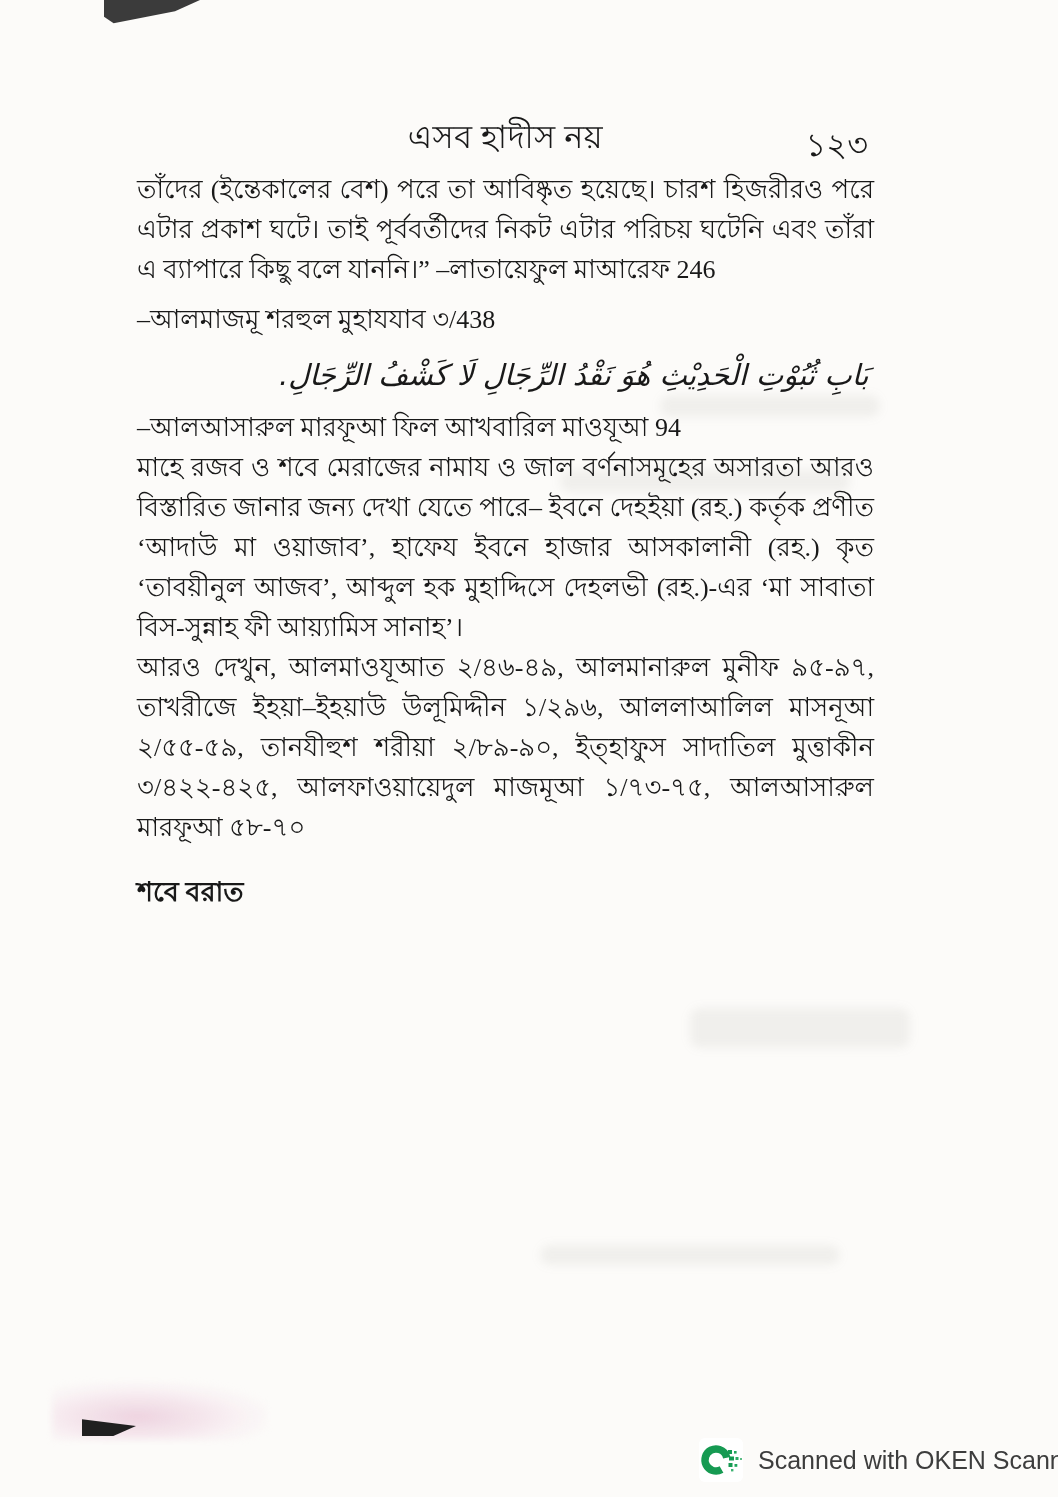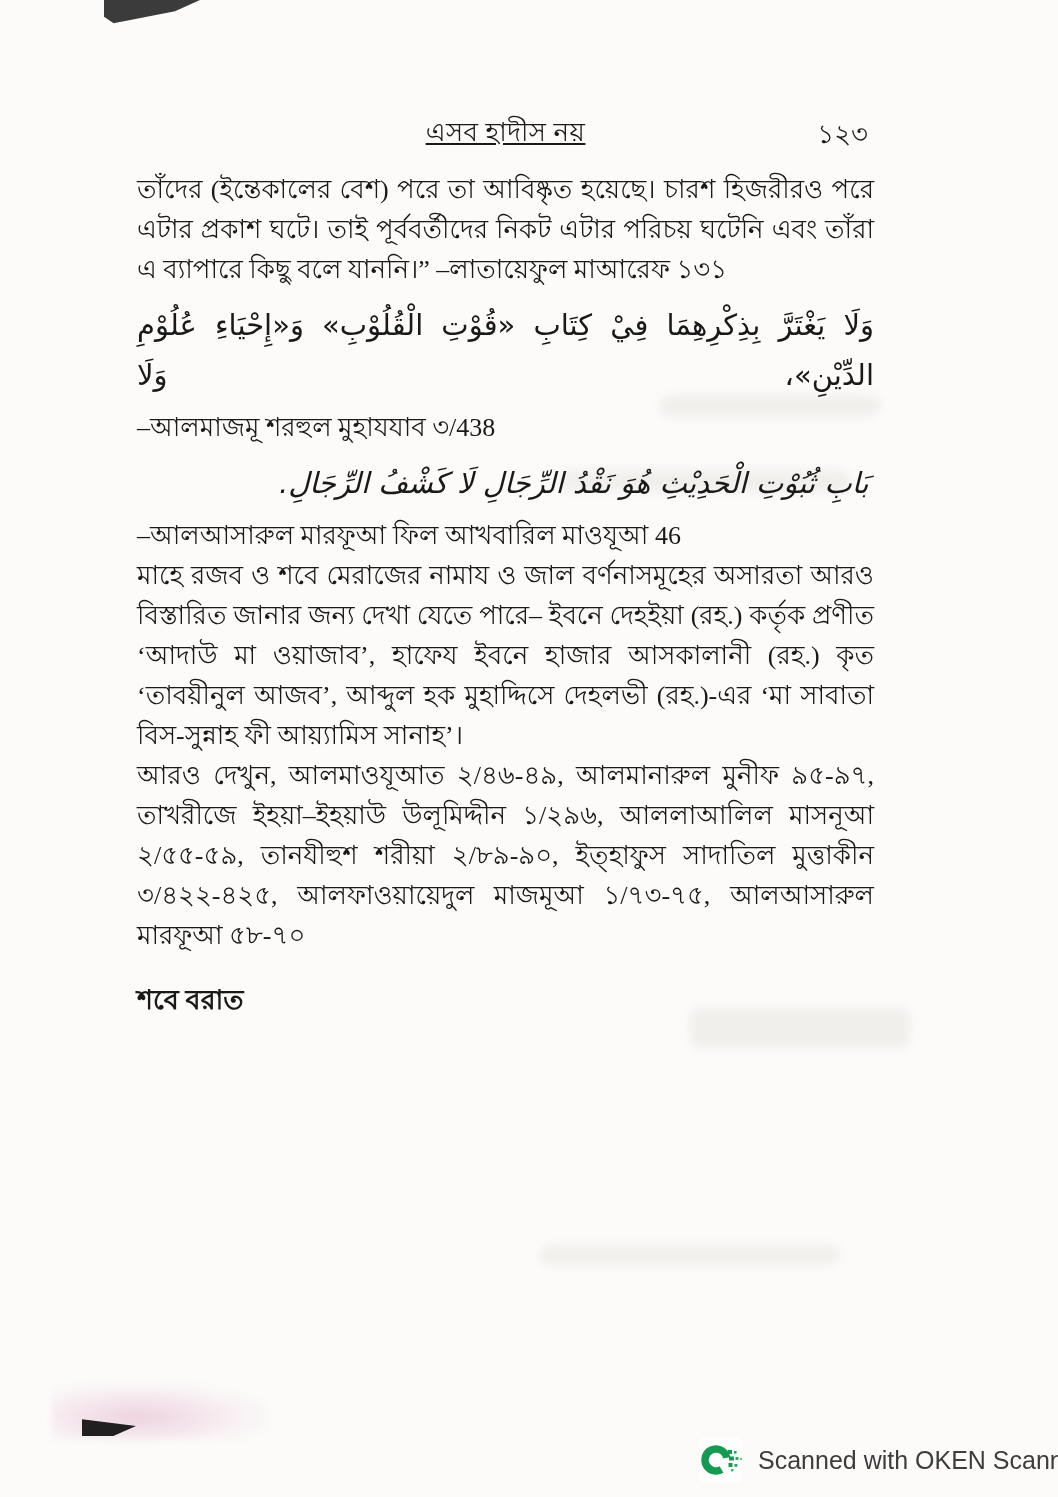--- a/index.html
+++ b/index.html
@@ -7,23 +7,23 @@
     position:relative;
     width:1058px;height:1497px;
     background:#fcfbf9;
     overflow:hidden;
     font-family:"Liberation Serif","DejaVu Serif",serif;
     color:#191919;
   }
   .content{
     position:absolute;left:137px;top:112px;width:737px;
   }
-  .pagehead{position:relative;height:58px;font-size:26px;text-decoration:underline;}
+  .pagehead{position:relative;height:58px;font-size:32px;}
   .running-title{text-align:center;letter-spacing:.5px;}
-  .page-number{position:absolute;right:6px;top:2px;}
+  .page-number{position:absolute;right:6px;top:8px;}
   .bodytext p{margin:0;font-size:26px;line-height:40px;text-align:justify;}
   .bodytext p.standalone{text-align:left;}
   .arabic{
     margin:10px 0 8px;
     font-size:29px;line-height:50px;
     font-family:"DejaVu Sans","Liberation Serif",serif;
   }
   .arabic .l1{
     display:block;direction:rtl;unicode-bidi:isolate;
     text-align:justify;text-align-last:justify;
@@ -81,37 +81,36 @@
 
   <div class="content">
 
     <div class="pagehead">
       <div class="running-title">এসব হাদীস নয়</div>
       <div class="page-number">১২৩</div>
     </div>
 
     <div class="bodytext">
 
-      <p>তাঁদের (ইন্তেকালের বেশ) পরে তা আবিষ্কৃত হয়েছে। চারশ হিজরীরও পরে এটার প্রকাশ ঘটে। তাই পূর্ববর্তীদের নিকট এটার পরিচয় ঘটেনি এবং তাঁরা এ ব্যাপারে কিছু বলে যাননি।” –লাতায়েফুল মাআরেফ ১৩১</p>
+      <p>তাঁদের (ইন্তেকালের বেশ) পরে তা আবিষ্কৃত হয়েছে। চারশ হিজরীরও পরে এটার প্রকাশ ঘটে। তাই পূর্ববর্তীদের নিকট এটার পরিচয় ঘটেনি এবং তাঁরা এ ব্যাপারে কিছু বলে যাননি।” –লাতায়েফুল মাআরেফ 246</p>
 
 
       <div class="arabic a1">
-        <span class="l1">وَلَا يَغْتَرَّ بِذِكْرِهِمَا فِيْ كِتَابِ «قُوْتِ الْقُلُوْبِ» وَ«إِحْيَاءِ عُلُوْمِ الدِّيْنِ»، وَلَا</span>
       </div>
 
 
       <p class="standalone">–আলমাজমূ শরহুল মুহাযযাব ৩/438</p>
 
 
       <div class="arabic a2">
         <span class="l2">بَابِ ثُبُوْتِ الْحَدِيْثِ هُوَ نَقْدُ الرِّجَالِ لَا كَشْفُ الرِّجَالِ.</span>
       </div>
 
 
-      <p class="standalone">–আলআসারুল মারফূআ ফিল আখবারিল মাওযূআ 46</p>
+      <p class="standalone">–আলআসারুল মারফূআ ফিল আখবারিল মাওযূআ 94</p>
 
       <p>মাহে রজব ও শবে মেরাজের নামায ও জাল বর্ণনাসমূহের অসারতা আরও বিস্তারিত জানার জন্য দেখা যেতে পারে– ইবনে দেহইয়া (রহ.) কর্তৃক প্রণীত ‘আদাউ মা ওয়াজাব’, হাফেয ইবনে হাজার আসকালানী (রহ.) কৃত ‘তাবয়ীনুল আজব’, আব্দুল হক মুহাদ্দিসে দেহলভী (রহ.)-এর ‘মা সাবাতা বিস-সুন্নাহ ফী আয়্যামিস সানাহ’।</p>
 
       <p>আরও দেখুন, আলমাওযূআত ২/৪৬-৪৯, আলমানারুল মুনীফ ৯৫-৯৭, তাখরীজে ইহয়া–ইহয়াউ উলূমিদ্দীন ১/২৯৬, আললাআলিল মাসনূআ ২/৫৫-৫৯, তানযীহুশ শরীয়া ২/৮৯-৯০, ইত্‌হাফুস সাদাতিল মুত্তাকীন ৩/৪২২-৪২৫, আলফাওয়ায়েদুল মাজমূআ ১/৭৩-৭৫, আলআসারুল মারফূআ ৫৮-৭০</p>
 
       <h2 class="section-heading">শবে বরাত</h2>
 
     </div>
   </div>
 

